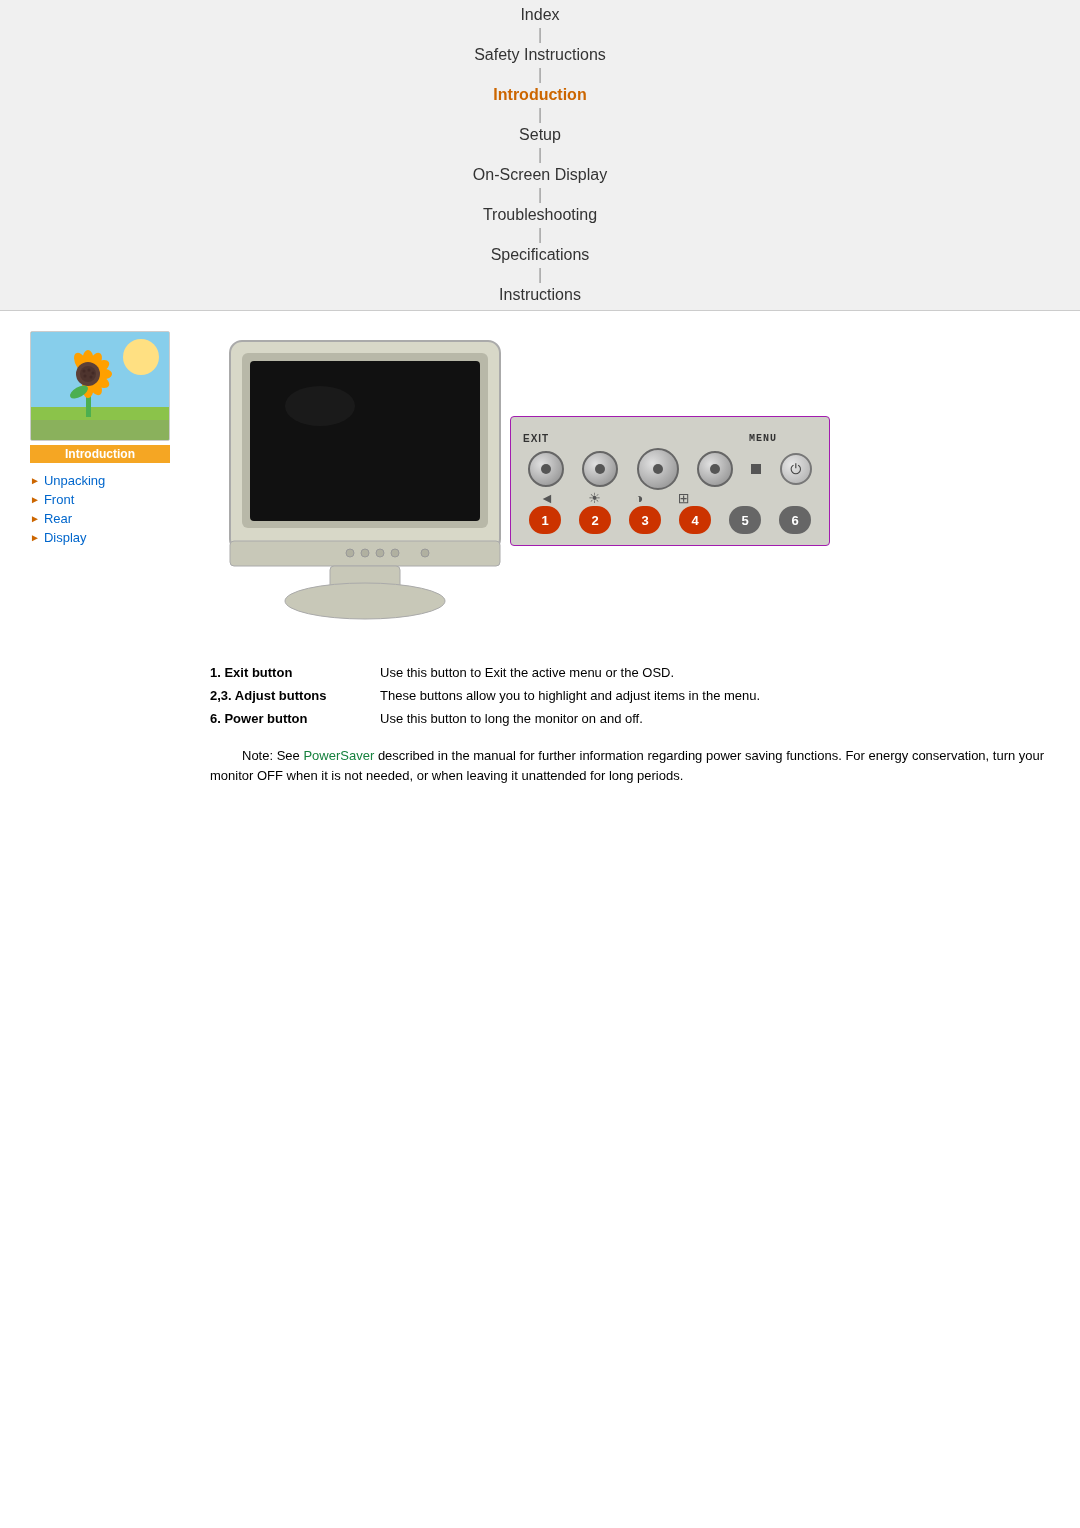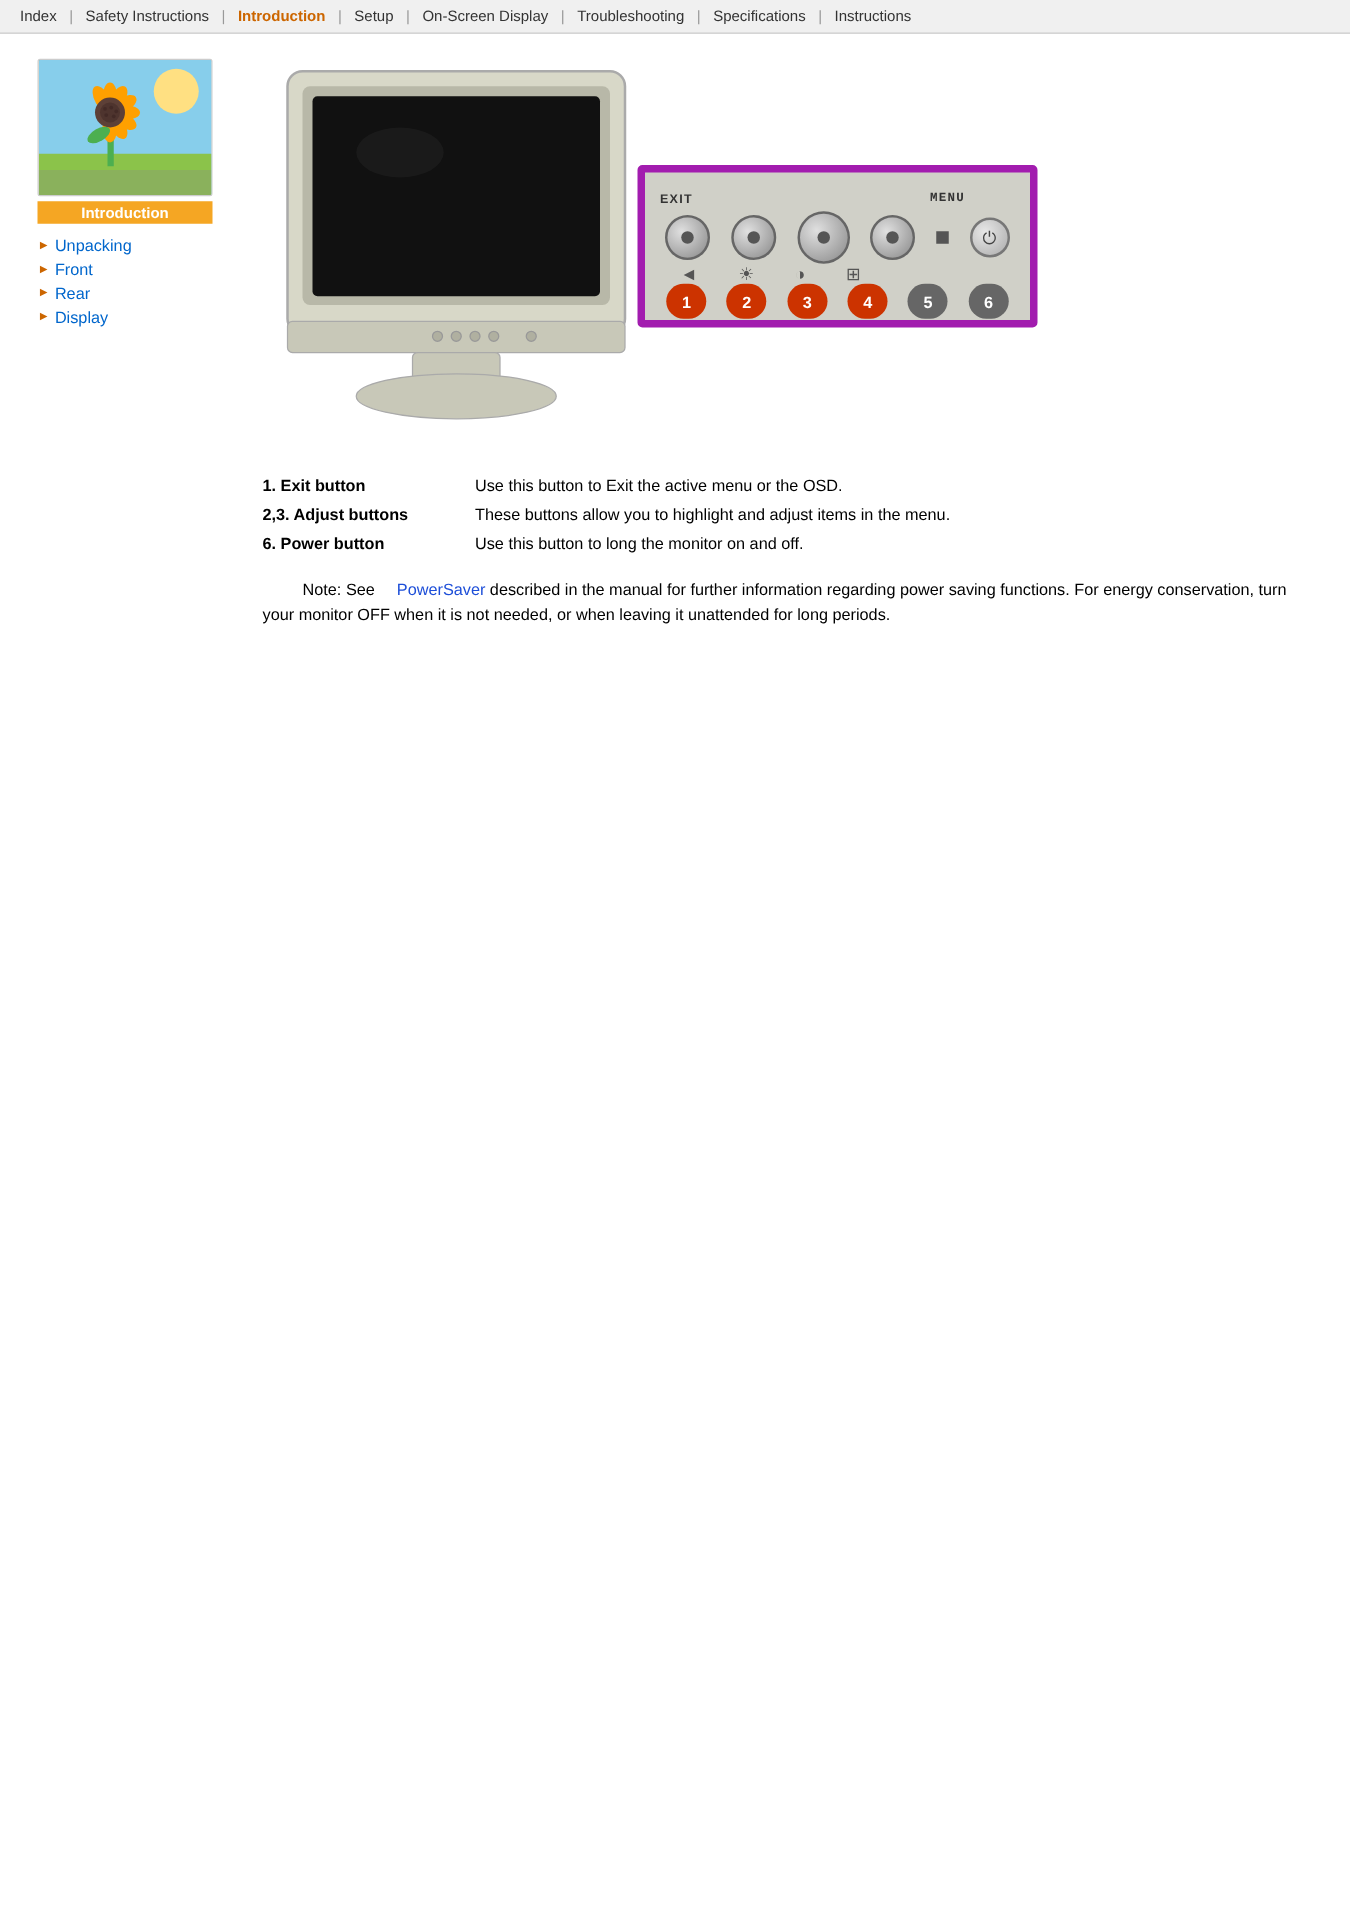--- a/index.html
+++ b/index.html
@@ -13,21 +13,22 @@
     }
 
     
     .nav-bar {
       background: #f0f0f0;
       border-bottom: 1px solid #ccc;
       padding: 4px 8px;
       display: flex;
       align-items: center;
       gap: 0;
-      font-size: 12px;
+      font-size: 16px;
+      flex-direction: column;
     }
     .nav-item {
       padding: 2px 8px;
       cursor: pointer;
       color: #333;
       white-space: nowrap;
     }
     .nav-item.active {
       color: #cc6600;
       font-weight: bold;
@@ -111,21 +112,21 @@
     
     .monitor-section {
       display: flex;
       align-items: center;
       margin-bottom: 30px;
       gap: 0;
     }
 
     .controls-panel {
       background: #d0d0c8;
-      border: 6px solid #a21caf;
+      border: 1px solid #a21caf;
       border-radius: 4px;
       padding: 16px 12px;
       width: 320px;
       height: 130px;
       display: flex;
       flex-direction: column;
       justify-content: space-between;
       margin-left: -10px;
     }
 
@@ -248,23 +249,22 @@
     .note-section {
       margin-top: 8px;
       font-size: 13px;
       line-height: 1.5;
     }
     .note-label {
       font-weight: normal;
       margin-left: 32px;
     }
     .note-link {
-      color: #1d4ed8;
+      color: #15803d;
       text-decoration: none;
-      margin-left: 14px;
     }
   </style>
 </head>
 <body>
 
 <div class="nav-bar">
   <span class="nav-item">Index</span>
   <span class="nav-separator">|</span>
   <span class="nav-item">Safety Instructions</span>
   <span class="nav-separator">|</span>

